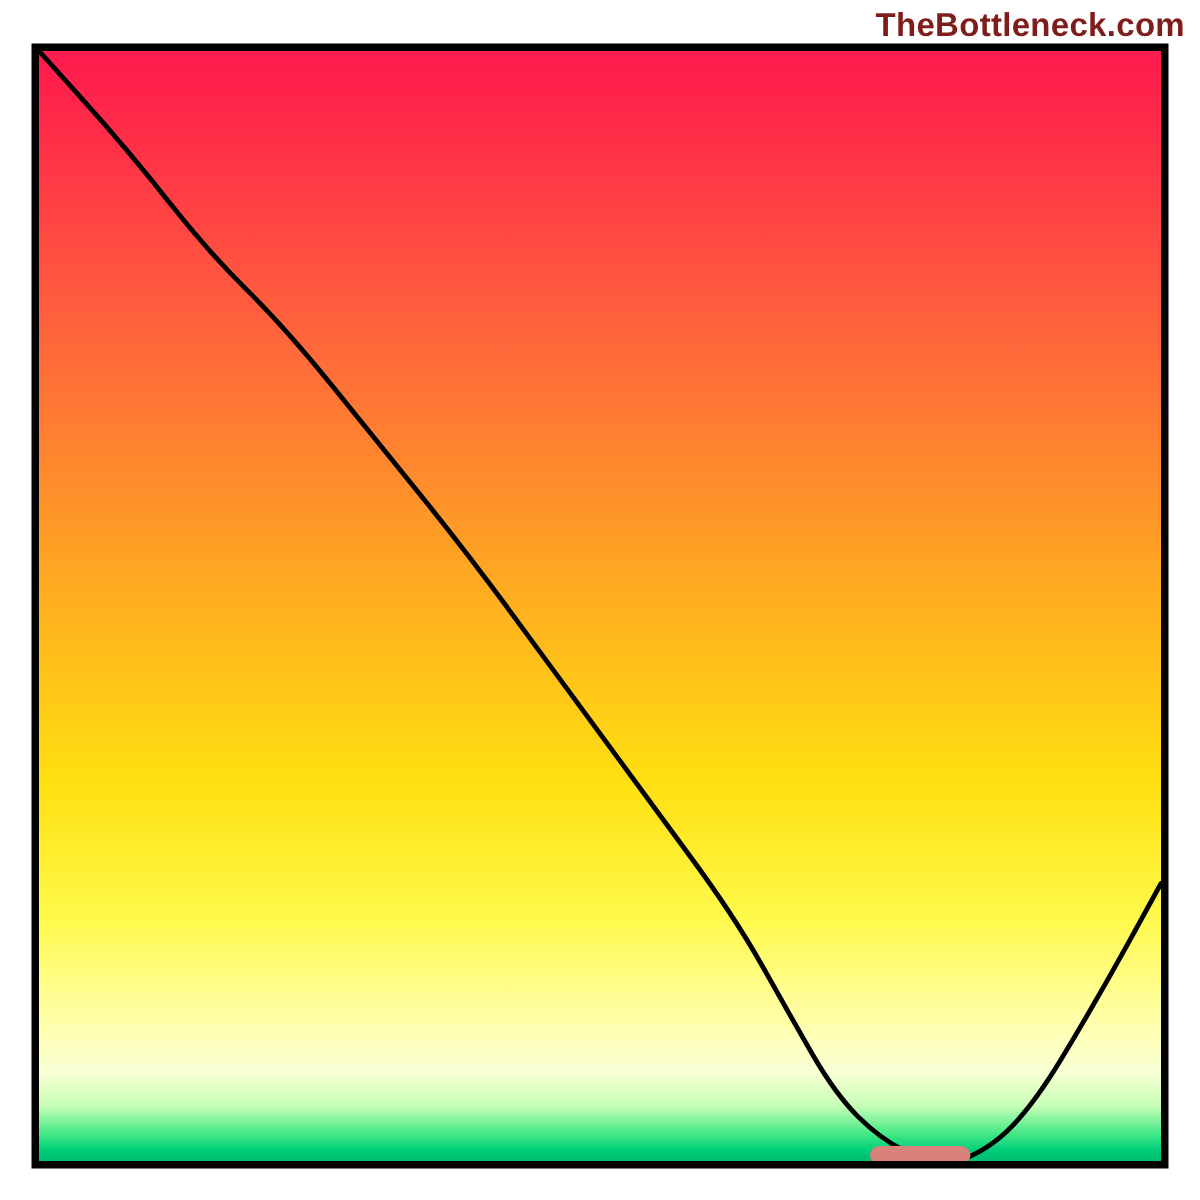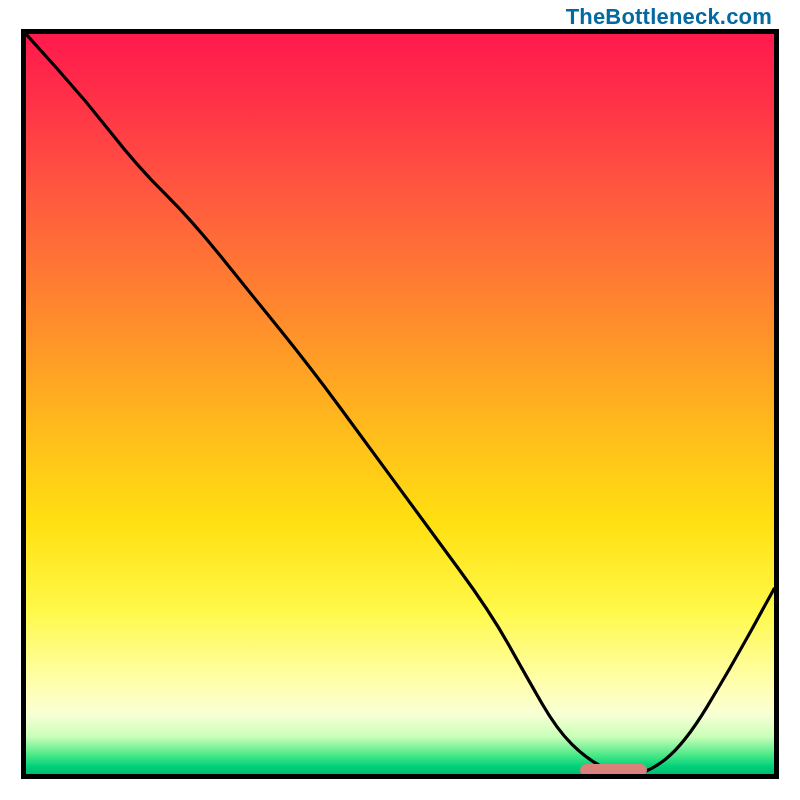--- a/index.html
+++ b/index.html
@@ -12,24 +12,24 @@
     overflow: hidden;
   }
   .stage {
     position: relative;
     width: 800px;
     height: 800px;
   }
   .watermark {
     position: absolute;
     top: 4px;
-    right: 28px;
+    right: 10px;
     font-size: 22px;
     font-weight: 600;
-    color: #0369a1;
+    color: #7f1d1d;
     letter-spacing: 0.2px;
     user-select: none;
     z-index: 5;
   }
   .plot-frame {
     position: absolute;
     left: 21px;
     top: 29px;
     width: 758px;
     height: 750px;

